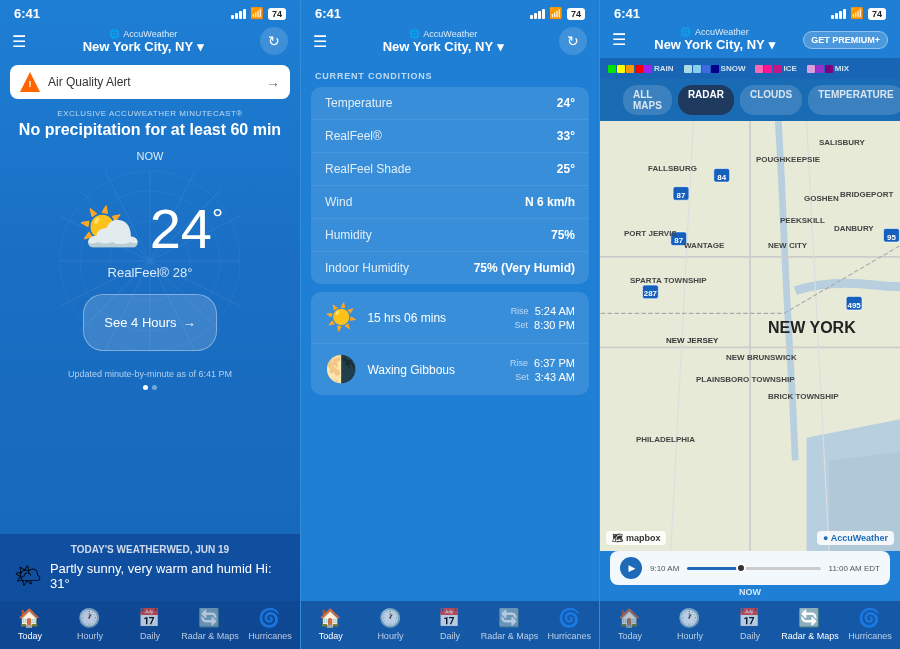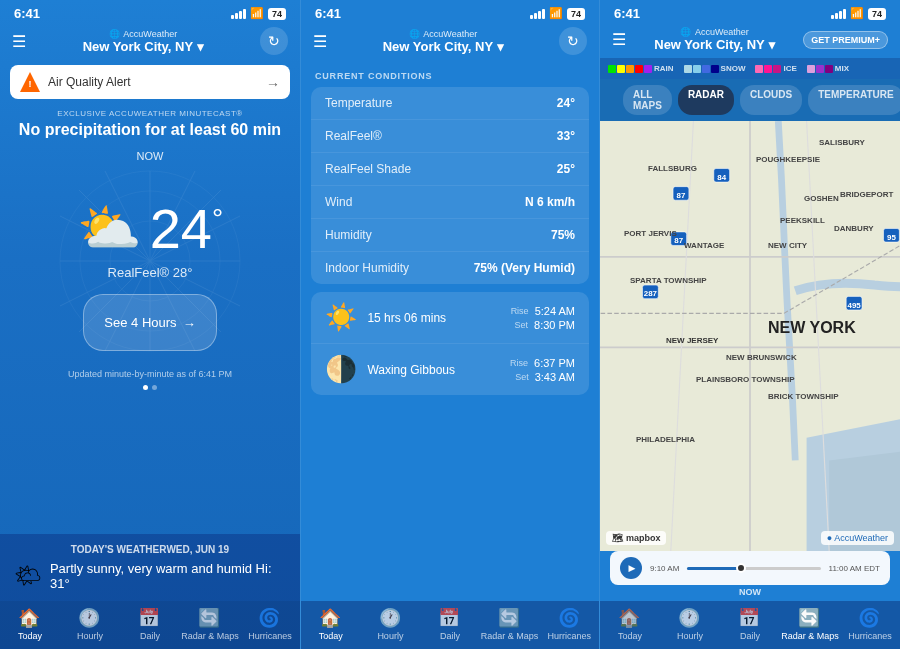--- a/index.html
+++ b/index.html
@@ -356,21 +356,21 @@
     }
     .accu-badge {
       position: absolute;
       bottom: 6px;
       right: 6px;
       background: rgba(255,255,255,0.85);
       border-radius: 4px;
       padding: 2px 6px;
       font-size: 9px;
       color: #1e6ab8;
-      font-weight: 400;
+      font-weight: 700;
     }
 
     .timeline-bar {
       background: rgba(255,255,255,0.95);
       margin: 0 10px 6px;
       border-radius: 8px;
       padding: 6px 10px;
       display: flex;
       align-items: center;
       gap: 8px;

